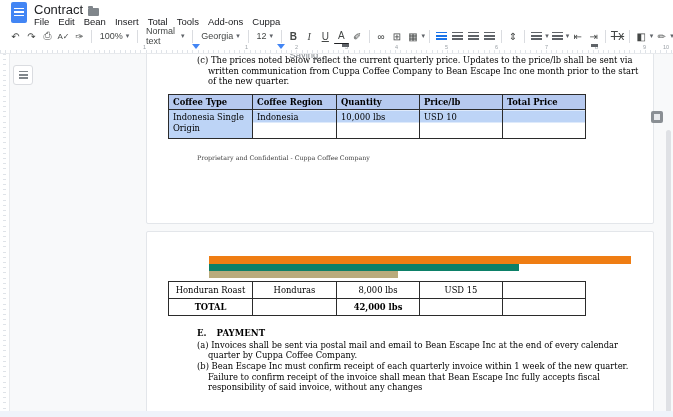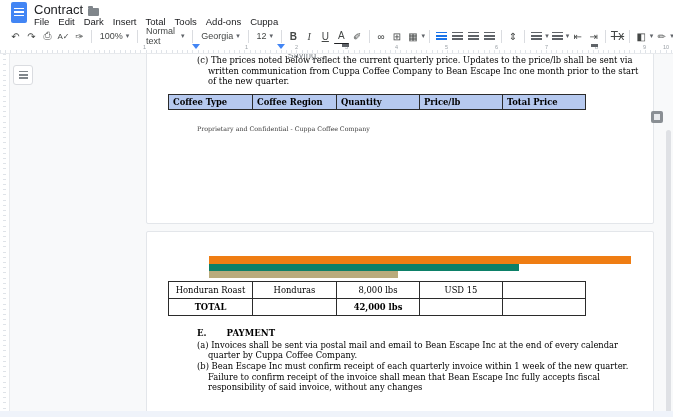--- a/index.html
+++ b/index.html
@@ -66,42 +66,42 @@
   .t1 th{background:#b6c9ef;text-align:left;font-weight:bold;}
   .t1 td{height:24px;}
   .selfull{background:#bdd4f6;}
   .selhalf{background:linear-gradient(#bdd4f6 0 12px,#fff 12px);}
   .t2 td{text-align:center;vertical-align:middle;height:12px;}
   .doc-footer{margin:15px 0 0 50px;font-size:6.3px;color:#3c3c3c;}
   .bars-chart{margin:24px 0 0 62px;}
   .cbar{height:7px;}
   .cbar.first{height:8px;}
   .heading{margin:12px 0 1px 50px;font-weight:bold;font-size:8.6px;}
-  .heading .hm{margin-left:20px;}
+  .heading .hm{margin-left:10px;}
 
   
   .cmt-ind{position:absolute;left:651px;top:111px;width:12px;height:12px;background:#8a8f94;border-radius:2px;z-index:4;}
   .cmt-ind::after{content:"";position:absolute;left:3px;top:3px;width:6px;height:6px;background:#e8eaed;}
   .scrollbar{position:absolute;right:2px;top:130px;width:5px;height:287px;background:#dfe1e5;border-radius:3px;z-index:5;}
   .bottom-strip{position:absolute;left:0;right:0;bottom:0;height:6px;background:#eff3fa;z-index:6;}
 </style>
 </head>
 <body>
 
 <div id="app">
 
   <div class="chrome">
     <div class="docs-logo"></div>
     <div class="doc-title">Contract</div>
     <div class="folder-ic"></div>
 
     <div class="menu">
       <span>File</span>
       <span>Edit</span>
-      <span>Dark</span>
+      <span>Bean</span>
       <span>Insert</span>
       <span>Total</span>
       <span>Tools</span>
       <span>Add-ons</span>
       <span>Cuppa</span>
       <span class="saving">Saving…</span>
     </div>
 
     <div class="tbar">
       <span class="tbi">↶</span>
@@ -215,20 +215,27 @@
             <col style="width:83px">
           </colgroup>
         <tbody>
             <tr>
           <th>Coffee Type</th>
           <th>Coffee Region</th>
           <th>Quantity</th>
           <th>Price/lb</th>
           <th>Total Price</th>
         </tr>
+        <tr>
+          <td class="selfull">Indonesia Single Origin</td>
+          <td class="selhalf">Indonesia</td>
+          <td class="selhalf">10,000 lbs</td>
+          <td class="selhalf">USD 10</td>
+          <td class="selhalf"></td>
+        </tr>
       </tbody>
         </table>
 
       <div class="doc-footer">Proprietary and Confidential - Cuppa Coffee Company</div>
     </div>
 
     <div class="page page2 doc">
       <div class="bars-chart">
         <div class="cbar first" style="width: 422px; background: rgb(239, 125, 19);"></div>
         <div class="cbar" style="width: 310px; background: rgb(12, 128, 104);"></div>

